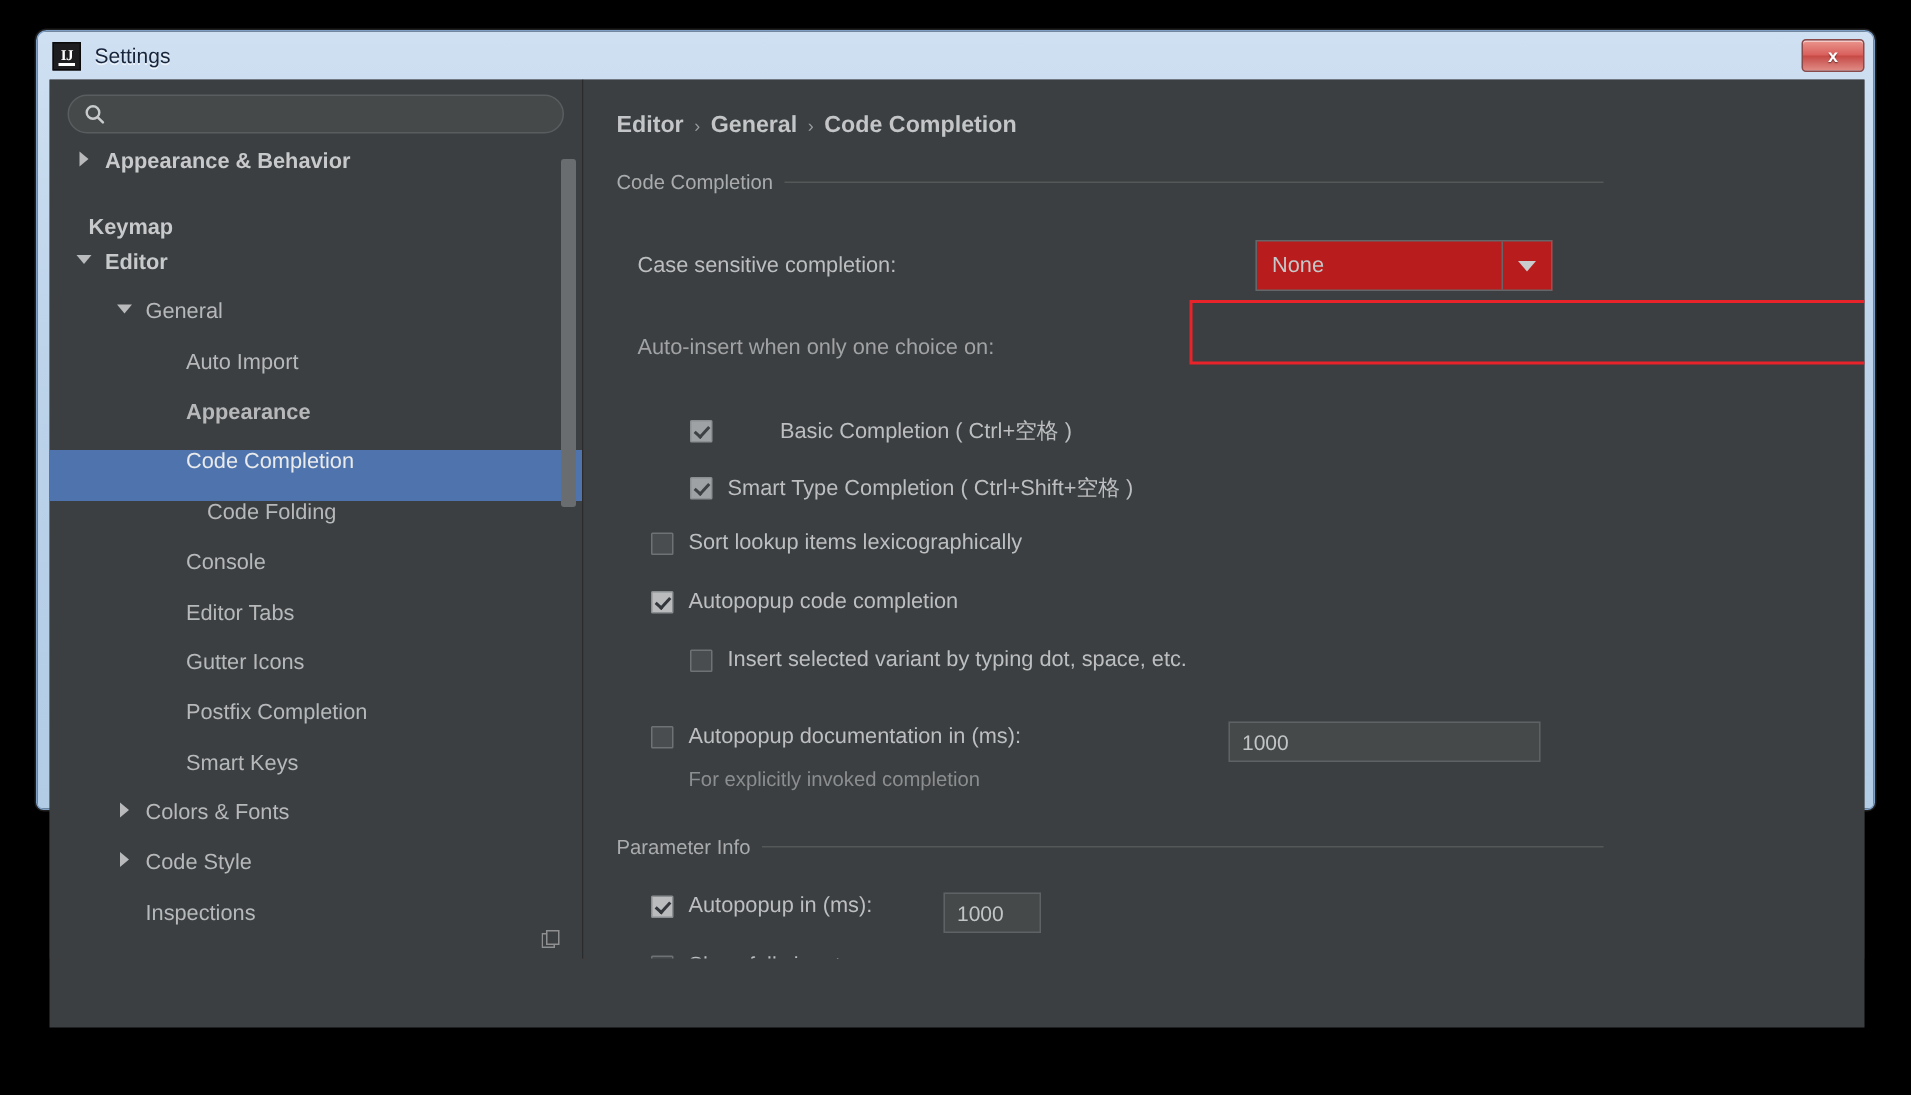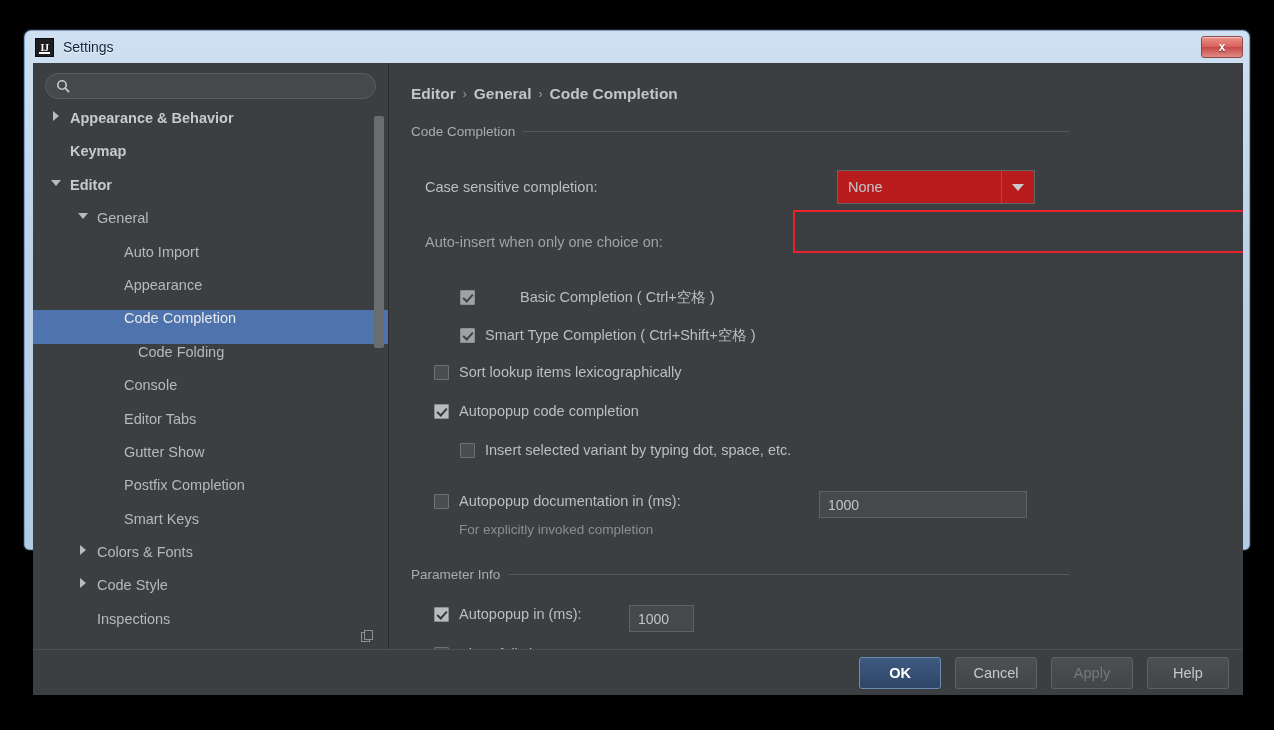--- a/index.html
+++ b/index.html
@@ -9,21 +9,21 @@
     width: 1274px;
     height: 730px;
     overflow: hidden;
     font-family: "Liberation Sans", sans-serif;
   }
 
   
   #window-frame {
     position: absolute;
     left: 24px;
-    top: 30px;
+    top: 20px;
     width: 1226px;
     height: 520px;
     background: linear-gradient(180deg, #cfe0f2 0%, #bcd3ea 42%, #b2cce6 100%);
     border: 1px solid #7f9fc4;
     border-radius: 7px 7px 5px 5px;
     box-sizing: border-box;
     box-shadow: 0 0 0 1px rgba(255,255,255,0.12);
   }
 
   #title-bar {
@@ -424,59 +424,59 @@
             </svg>
             <input id="search-input" type="text" placeholder="" style="">
           </div>
         </div>
 
         <div id="tree">
             <div class="tree-row bold" style="padding-left: 18px;">
               <span class="arrow right"></span>
               <span class="tree-label" style="margin-left: 8px;">Appearance &amp; Behavior</span>
             </div>
-            <div class="tree-row bold" style="padding-left: 18px;">
+            <div class="tree-row bold" style="padding-left: 18px; flex-direction: column;">
               <span class="arrow"></span>
               <span class="tree-label" style="margin-left: 8px;">Keymap</span>
             </div>
             <div class="tree-row bold" style="padding-left: 18px;">
               <span class="arrow down"></span>
               <span class="tree-label" style="margin-left: 8px;">Editor</span>
             </div>
             <div class="tree-row" style="padding-left: 45px;">
               <span class="arrow down"></span>
               <span class="tree-label" style="margin-left: 8px;">General</span>
             </div>
             <div class="tree-row" style="padding-left: 72px;">
               <span class="arrow"></span>
               <span class="tree-label" style="margin-left: 8px;">Auto Import</span>
             </div>
             <div class="tree-row" style="padding-left: 72px;">
               <span class="arrow"></span>
-              <span class="tree-label" style="margin-left: 8px;">Appearance</span>
+              <span class="tree-label" style="margin-left: 8px; font-weight: bold;">Appearance</span>
             </div>
             <div class="tree-row selected" style="padding-left: 72px;">
               <span class="arrow"></span>
               <span class="tree-label" style="margin-left: 8px;">Code Completion</span>
             </div>
             <div class="tree-row" style="padding-left: 86px;">
               <span class="arrow"></span>
               <span class="tree-label" style="margin-left: 8px;">Code Folding</span>
             </div>
             <div class="tree-row" style="padding-left: 72px;">
               <span class="arrow"></span>
               <span class="tree-label" style="margin-left: 8px;">Console</span>
             </div>
             <div class="tree-row" style="padding-left: 72px;">
               <span class="arrow"></span>
               <span class="tree-label" style="margin-left: 8px;">Editor Tabs</span>
             </div>
             <div class="tree-row" style="padding-left: 72px;">
               <span class="arrow"></span>
-              <span class="tree-label" style="margin-left: 8px;">Gutter Show</span>
+              <span class="tree-label" style="margin-left: 8px;">Gutter Icons</span>
             </div>
             <div class="tree-row" style="padding-left: 72px;">
               <span class="arrow"></span>
               <span class="tree-label" style="margin-left: 8px;">Postfix Completion</span>
             </div>
             <div class="tree-row" style="padding-left: 72px;">
               <span class="arrow"></span>
               <span class="tree-label" style="margin-left: 8px;">Smart Keys</span>
             </div>
             <div class="tree-row" style="padding-left: 45px;">
@@ -579,21 +579,15 @@
         <input class="text-field" type="text" style="left: 240px; top: 542px; width: 65px; height: 27px; position: absolute;" value="1000">
 
         <div class="setting-row" style="left:45px;top:583px;">
           <span class="cb"></span>
           <span class="row-label">Show full signatures</span>
         </div>
 
       </div>
     </div>
 
-    <div id="footer">
-      <button class="dlg-btn default">OK</button>
-      <button class="dlg-btn">Cancel</button>
-      <button class="dlg-btn disabled">Apply</button>
-      <button class="dlg-btn">Help</button>
-    </div>
 
   </div>
 </div>
 
 </body></html>

